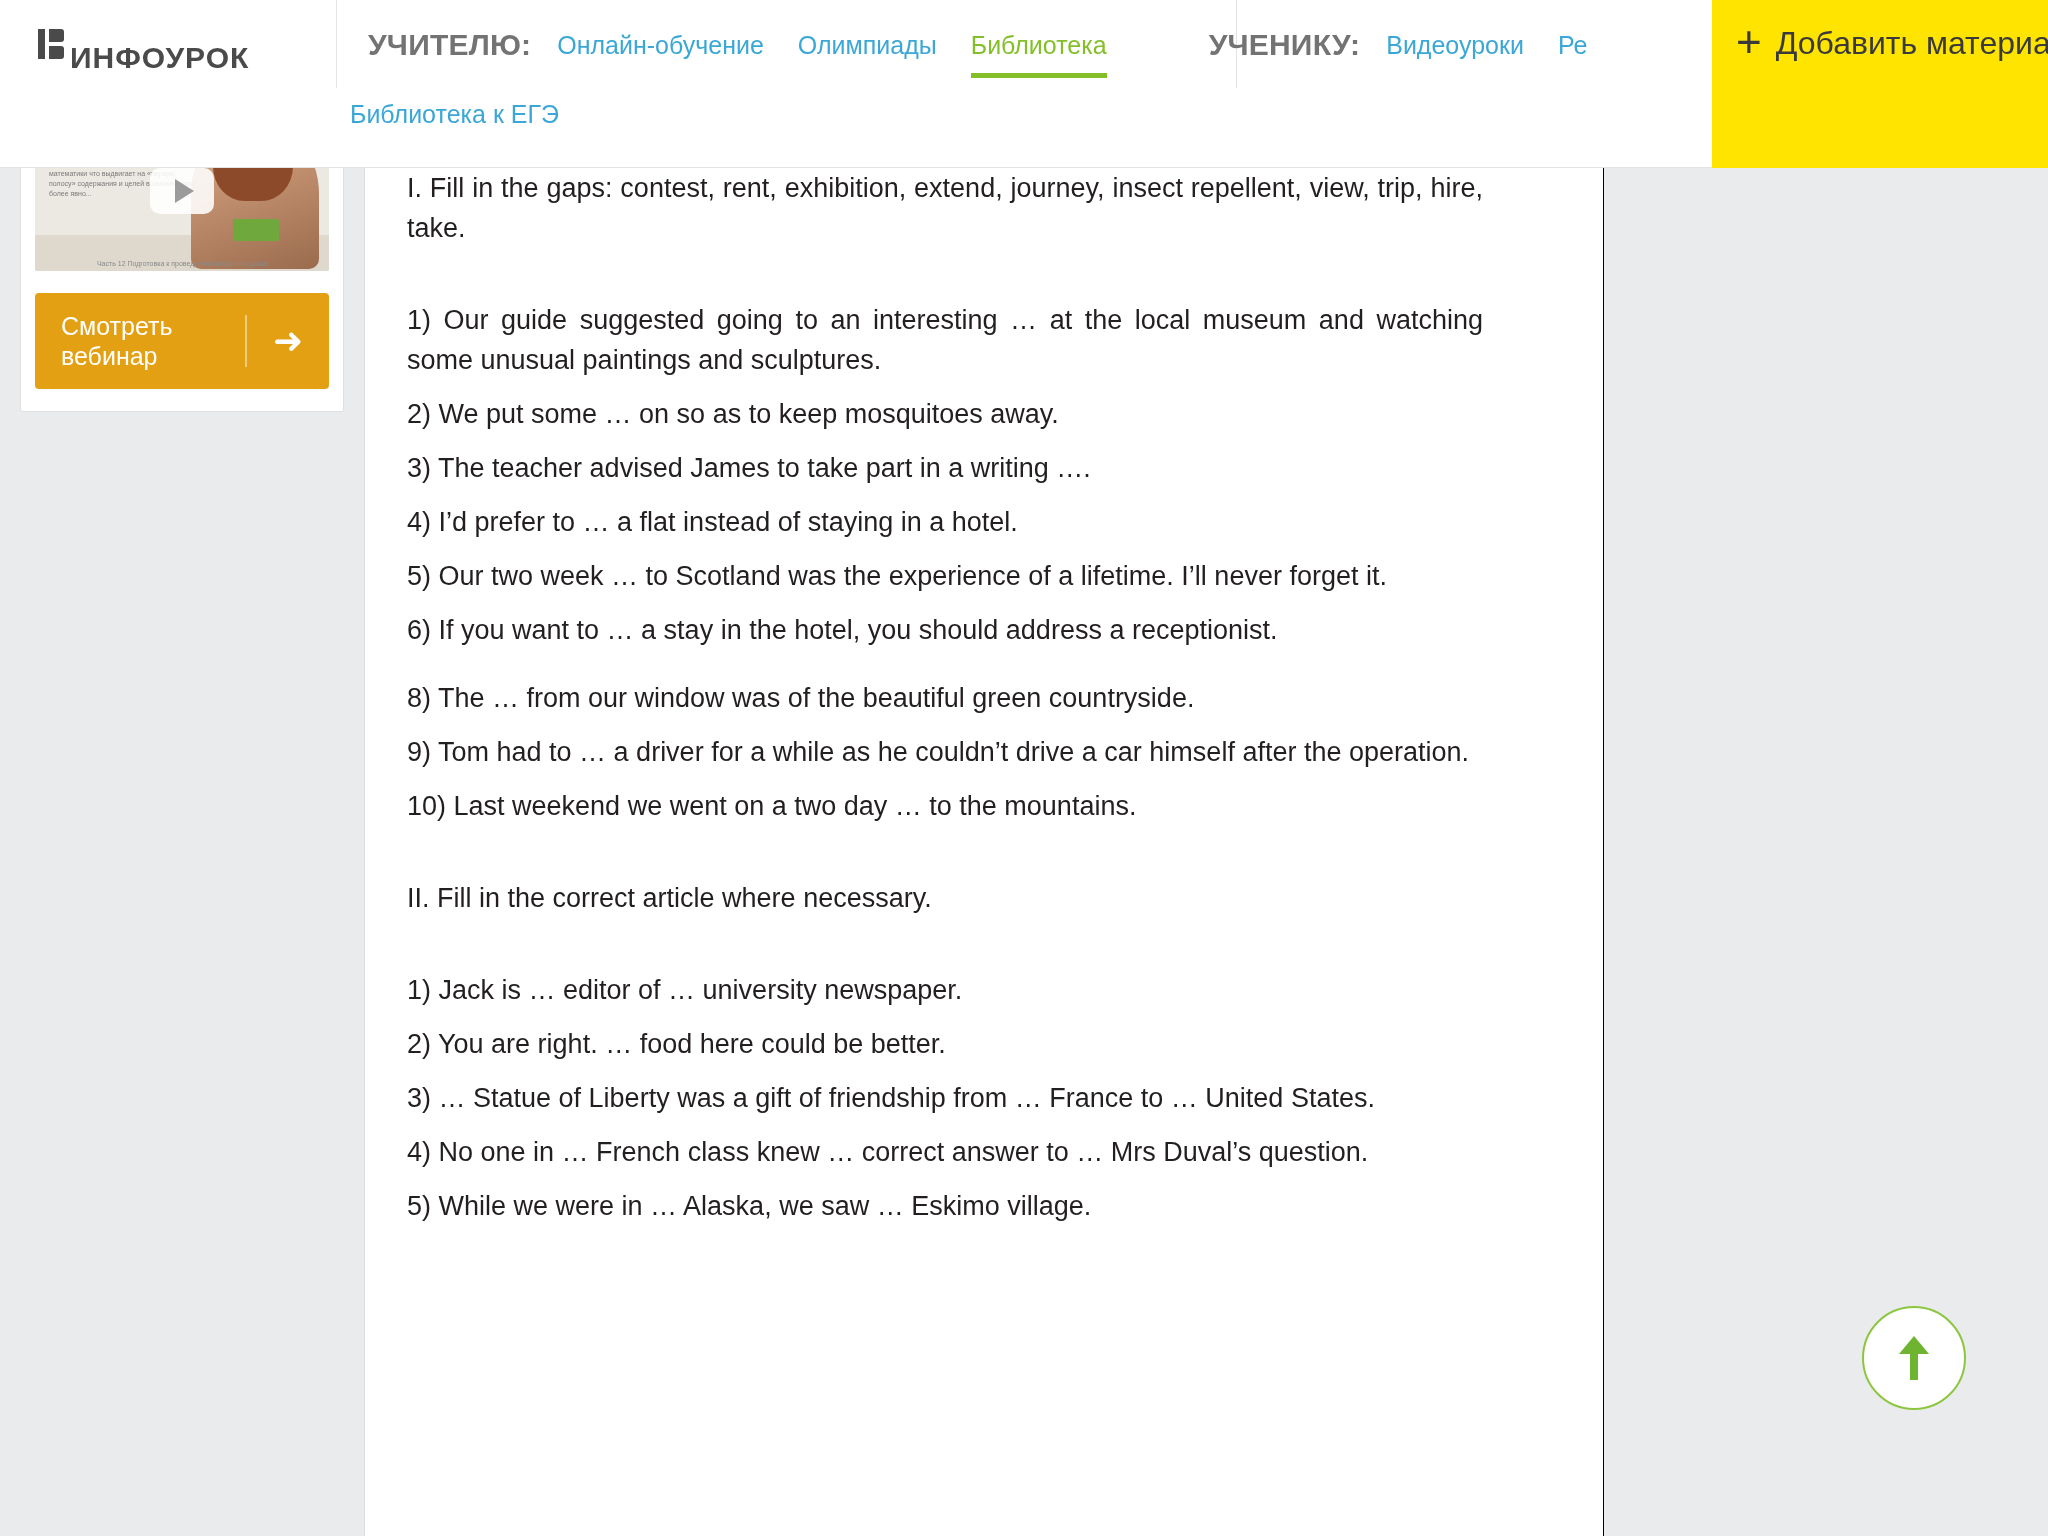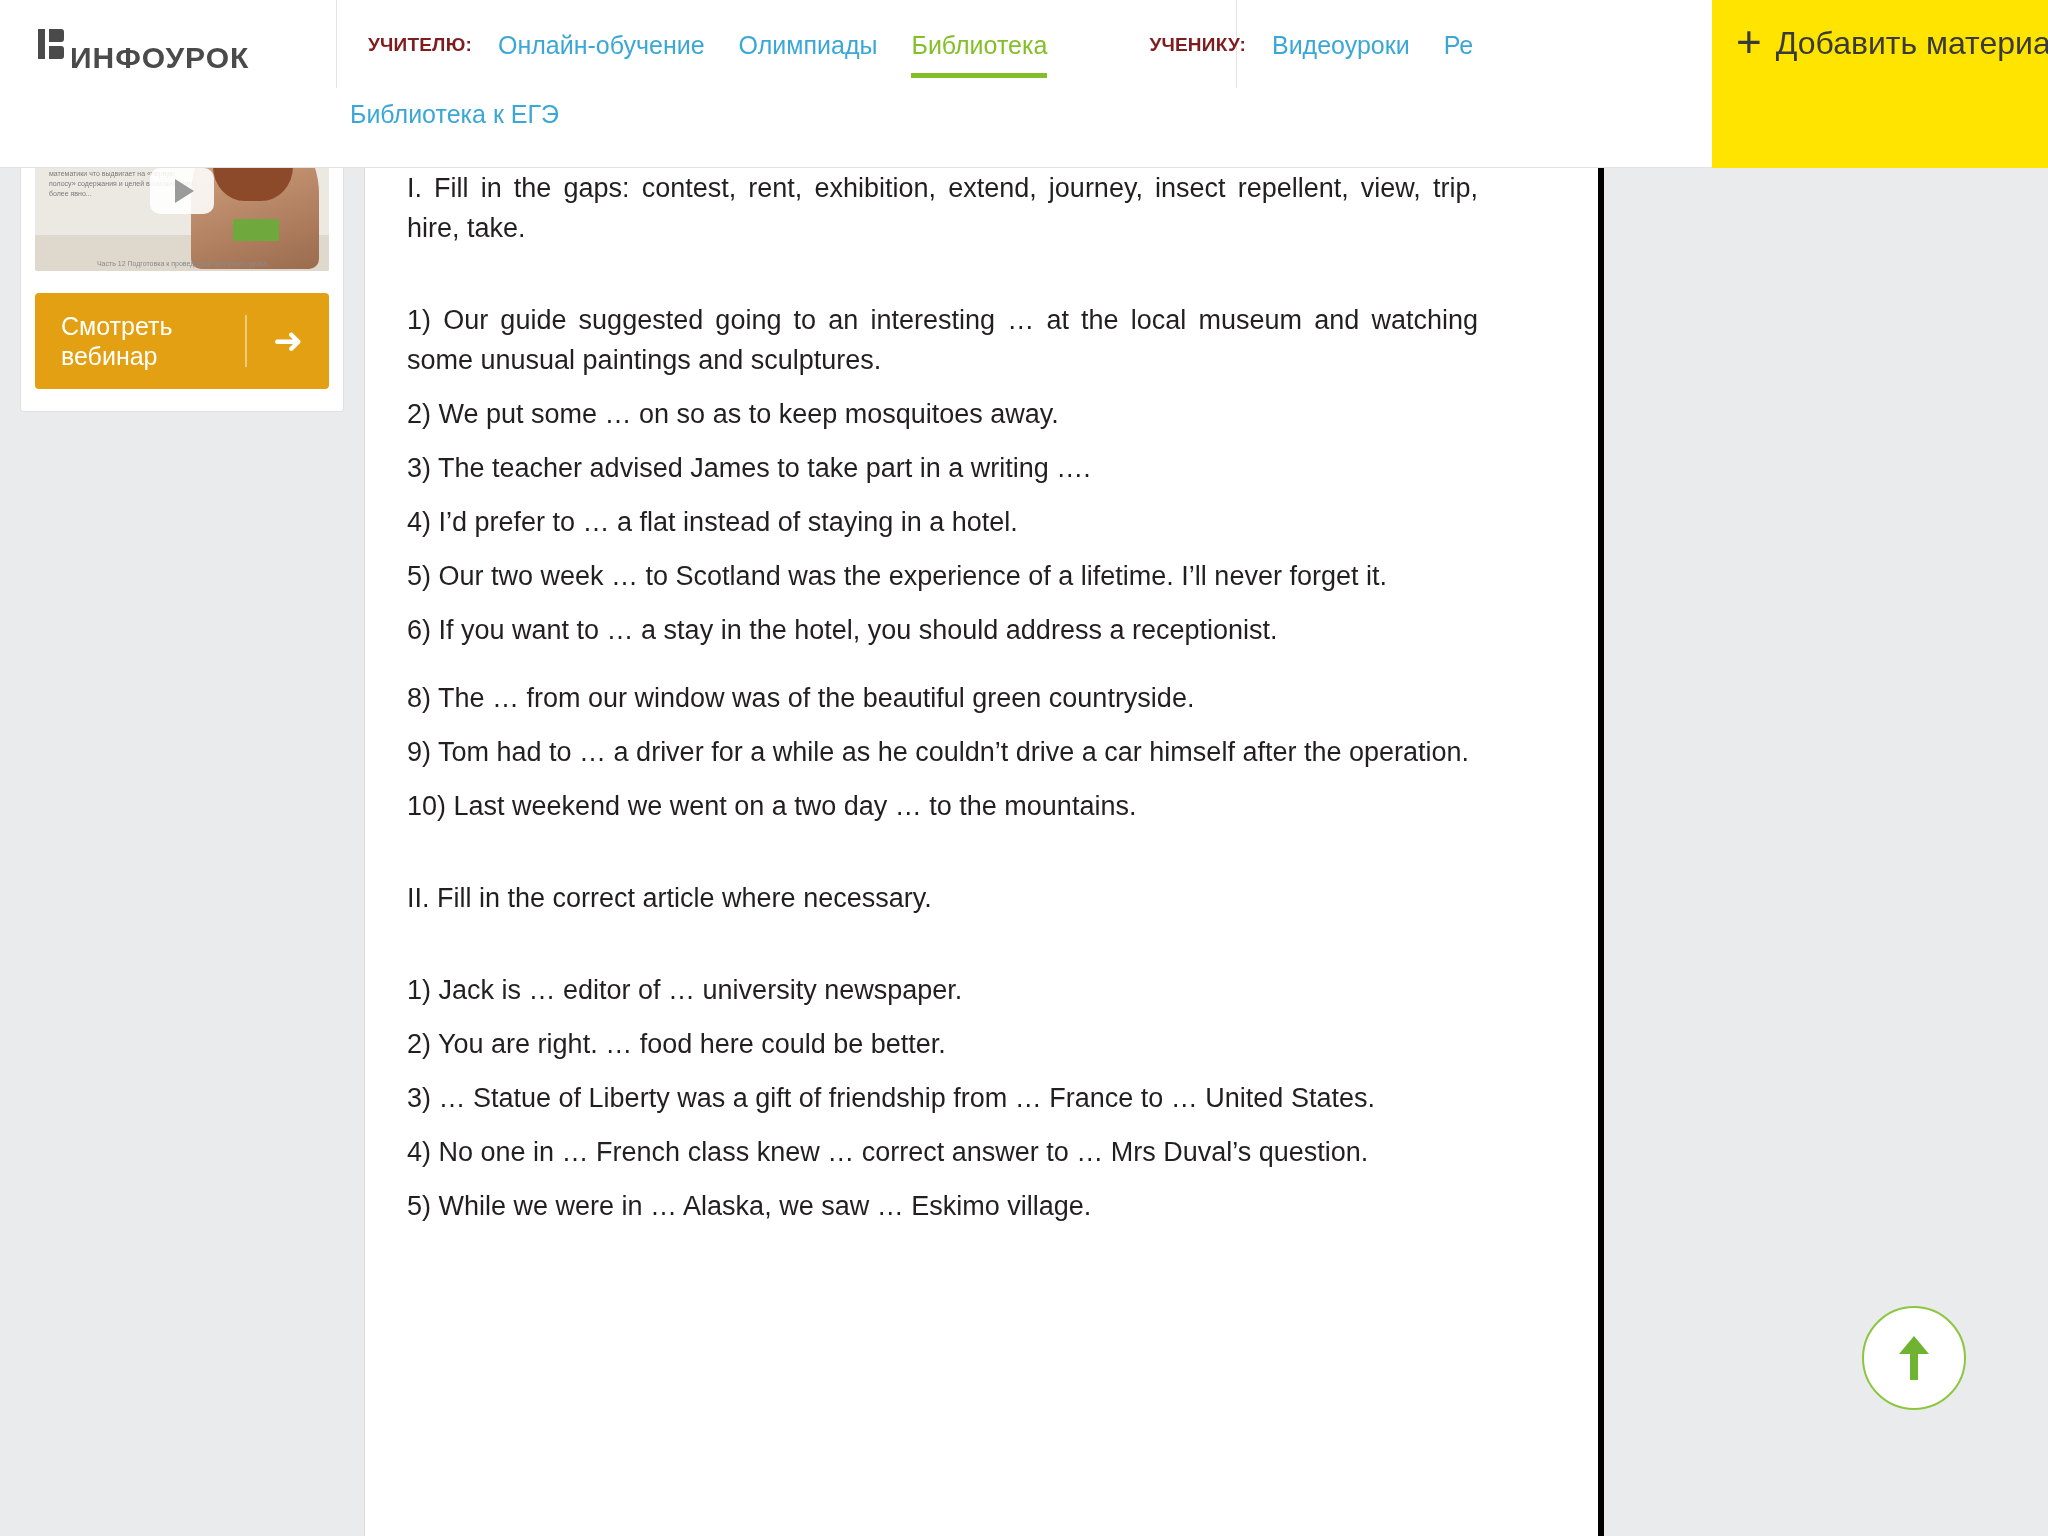--- a/index.html
+++ b/index.html
@@ -82,23 +82,23 @@
     height: 54px;
   }
   .nav-row2 {
     position: absolute;
     left: 350px;
     top: 100px;
     display: flex;
     align-items: center;
   }
   .nav-label {
-    font-size: 19px;
+    font-size: 30px;
     font-weight: bold;
-    color: #7f1d1d;
+    color: #737373;
     letter-spacing: .2px;
     margin-right: 26px;
     white-space: nowrap;
   }
   .nav-link {
     font-size: 25px;
     color: #3ba7d6;
     margin-right: 34px;
     white-space: nowrap;
     cursor: pointer;
@@ -276,21 +276,21 @@
 
   
   .doc {
     position: absolute;
     left: 364px;
     top: 100px;
     width: 1240px;
     min-height: 1436px;
     background: #ffffff;
     border-left: 1px solid #dcdcdc;
-    border-right: 6px solid #000000;
+    border-right: 1px solid #000000;
     box-sizing: border-box;
     padding: 68px 120px 60px 42px;
     z-index: 5;
   }
   .doc p {
     margin: 0 0 0 0;
     font-size: 27px;
     line-height: 40px;
     color: #231f20;
     font-family: "Liberation Sans", sans-serif;

